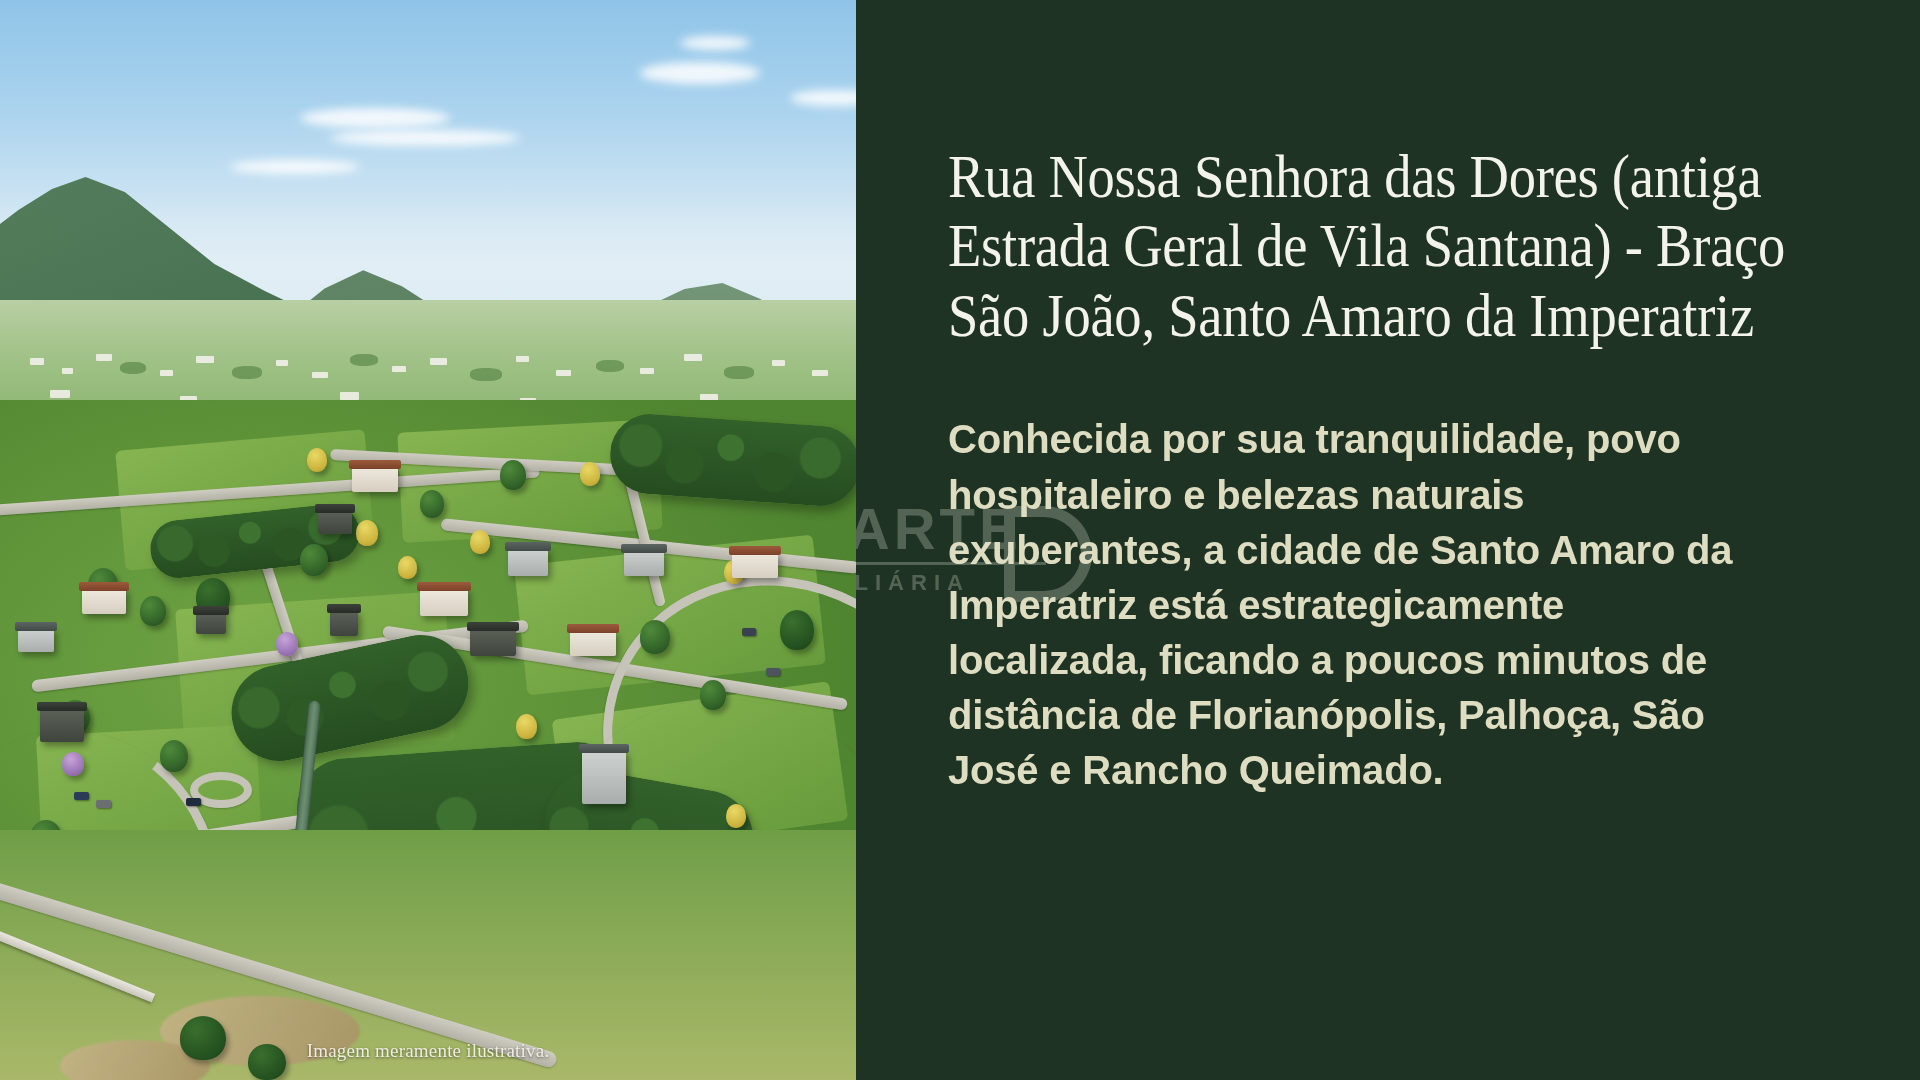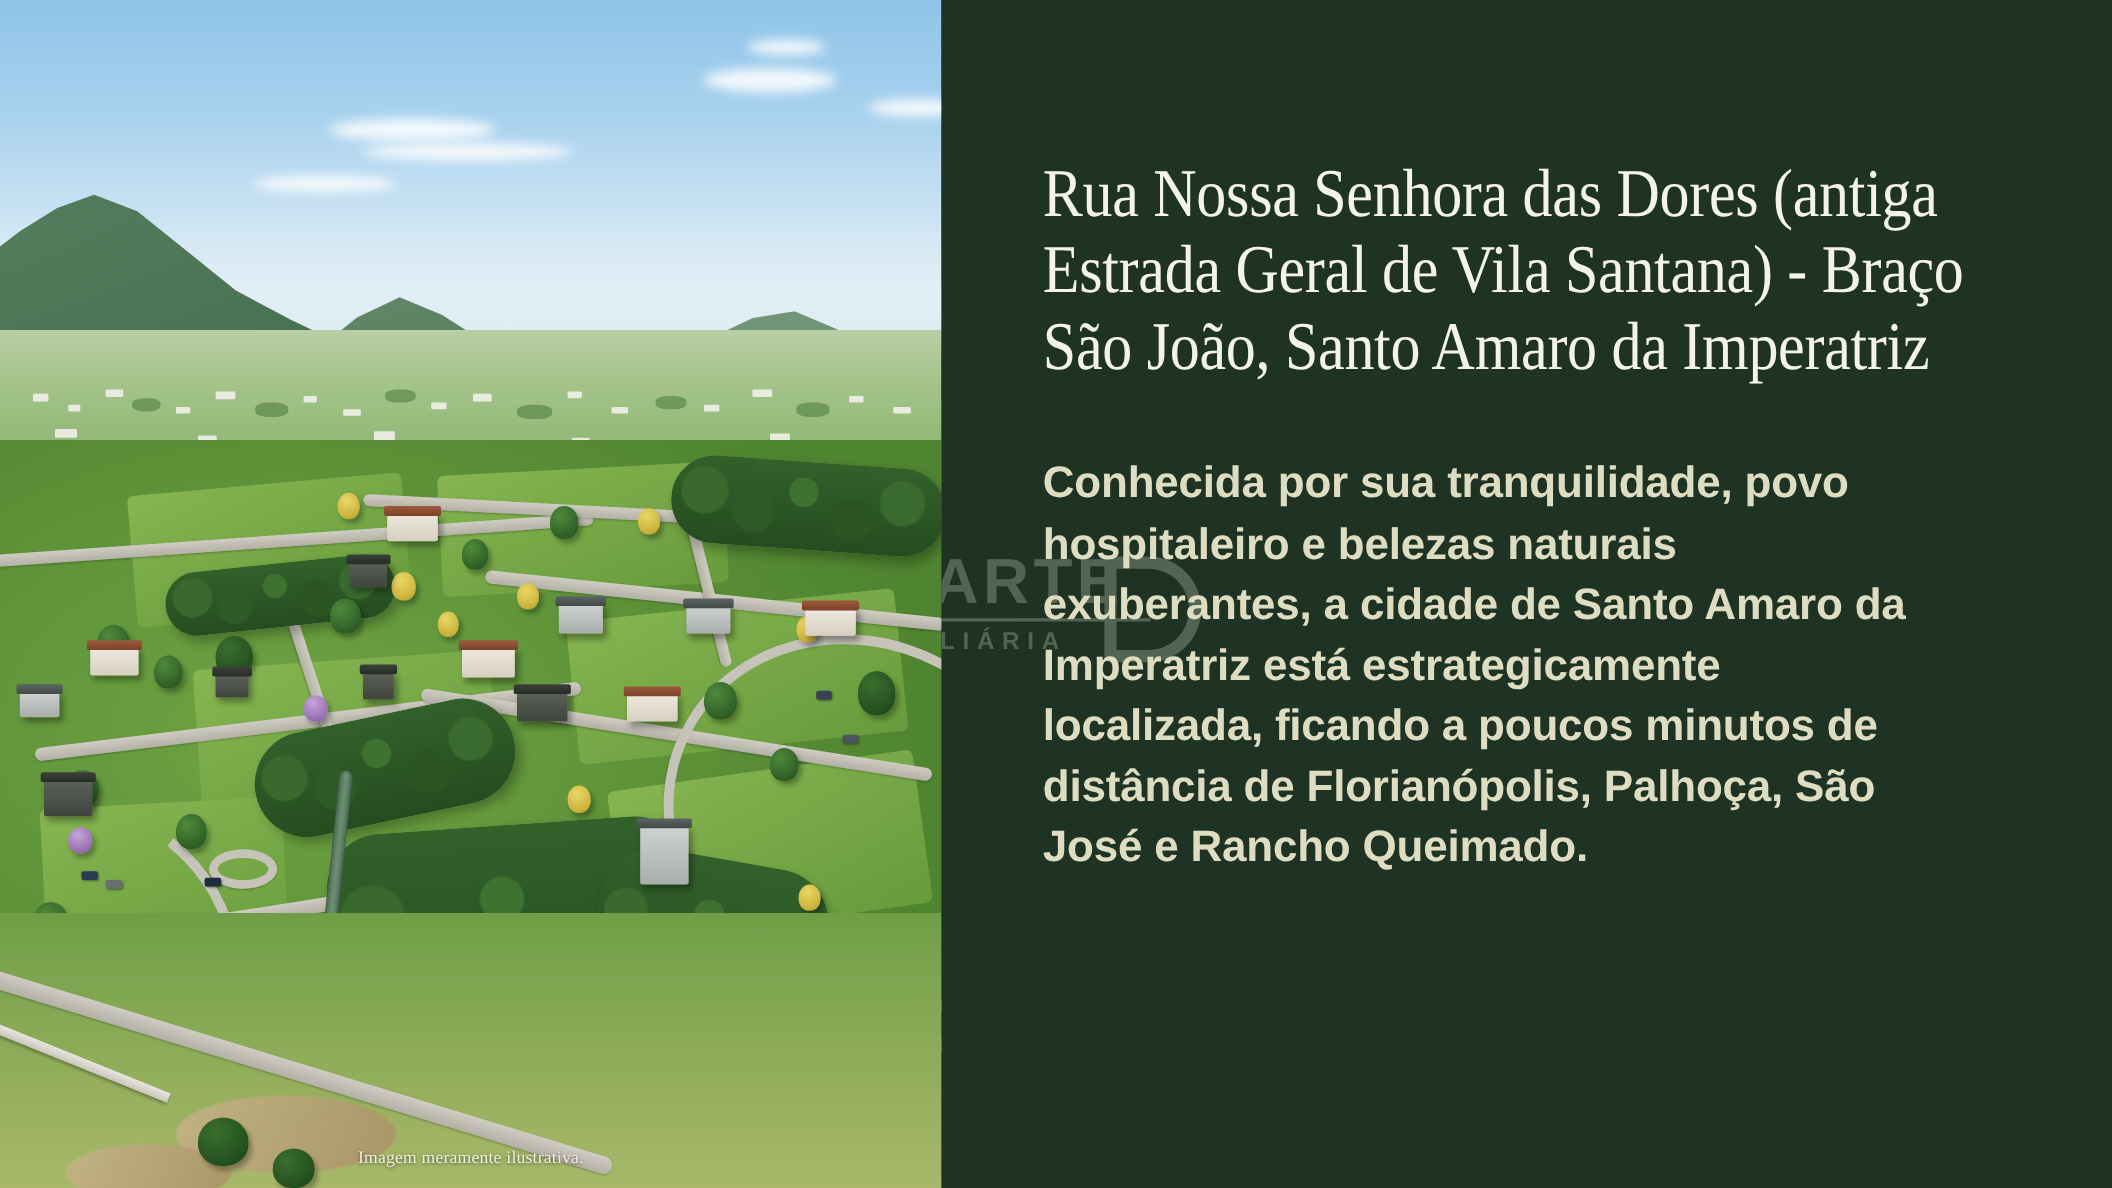--- a/index.html
+++ b/index.html
@@ -189,21 +189,21 @@
     background:linear-gradient(#e8e6de,#c8c6bc);
     box-shadow:0 2px 3px rgba(0,0,0,.3);
   }
 
   
   #photo-caption {
     position:absolute;
     left:0; right:0; bottom:18px;
     text-align:center;
     font-family:"Liberation Serif", serif;
-    font-size:16px;
+    font-size:19px;
     color:#efece0;
     letter-spacing:.2px;
     text-shadow:0 1px 3px rgba(0,0,0,.55);
     z-index:6;
   }
 
   
   #text-pane {
     position:relative;
     flex:1 1 auto;

